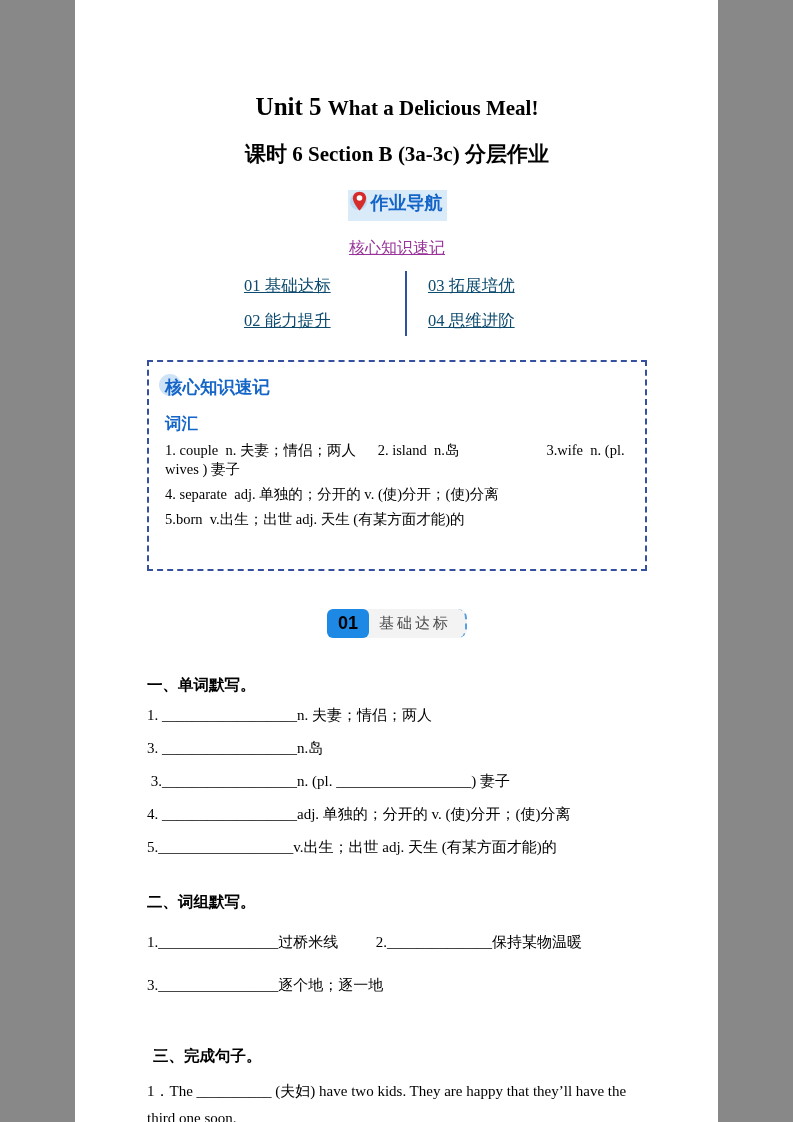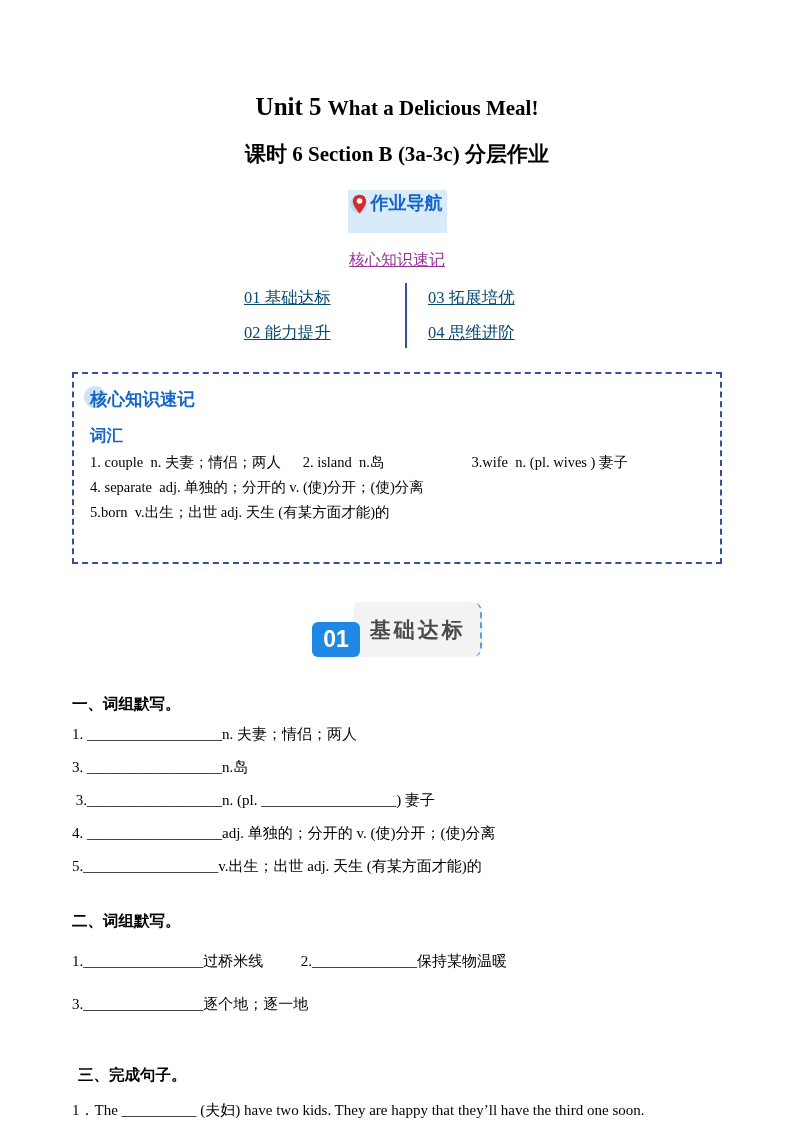--- a/index.html
+++ b/index.html
@@ -1,39 +1,39 @@
 <!DOCTYPE html>
 <html><head>
 <meta charset="utf-8">
 <style>
   * { margin: 0; padding: 0; box-sizing: border-box; }
   html, body { background: #888; }
   body { display: flex; justify-content: center; }
   .page {
     position: relative;
-    width: 793px;
+    width: 643px;
     height: 1122px;
     background: #ffffff;
     font-family: "Liberation Serif", "DejaVu Serif", serif;
     color: #000;
     overflow: hidden;
   }
   .content { padding: 85px 71px 0 72px; }
 
   
   .page-title { text-align: center; font-weight: bold; line-height: 1.2; }
   .page-title .unit { font-size: 25px; }
   .page-title .rest { font-size: 21px; }
   .page-subtitle { text-align: center; font-weight: bold; font-size: 21px; margin-top: 17px; }
 
   
   .nav-header { text-align: center; margin-top: 22px; }
   .nav-header .chip {
-    display: inline-flex; align-items: center; gap: 2px;
-    background: #d9eaf8; padding: 1px 4px 18px 2px;
+    display: inline-flex; gap: 2px;
+    background: #d9eaf8; padding: 1px 4px 6px 2px;
   }
   .nav-header .label {
     color: #1565c8; font-weight: bold; font-size: 18px;
     font-family: "Liberation Sans", "DejaVu Sans", sans-serif;
   }
   .pin-wrap { position: relative; width: 19px; height: 19px; }
   .pin-wrap .pin-bg {
     position: absolute; left: 0; top: 2px; width: 17px; height: 17px;
     border-radius: 50%; background: #bcd9f0;
   }
@@ -75,26 +75,26 @@
   .kbox-sub {
     color: #1565c8; font-weight: bold; font-size: 16.5px; margin-top: 14px; margin-left: 2px;
     font-family: "Liberation Sans", "DejaVu Sans", sans-serif;
   }
   .kbox-line { font-size: 14.5px; margin-top: 6px; margin-left: 2px; white-space: pre-wrap; }
 
   
   .badge { width: fit-content; margin: 38px auto 0; display: flex; align-items: stretch;
            font-family: "Liberation Sans", "DejaVu Sans", sans-serif; }
   .badge-num {
-    background: #1e88e5; color: #ffffff; font-weight: bold; font-size: 23px;
+    background: #1e88e5; color: #000000; font-weight: bold; font-size: 18px;
     padding: 4px 11px; border-radius: 6px; position: relative; z-index: 1;
-    display: flex; align-items: center; margin-top: 20px;
+    display: flex; align-items: center;
   }
   .badge-label {
-    background: #f3f3f3; color: #4a4a4a; font-weight: bold; font-size: 21px;
+    background: #f3f3f3; color: #4a4a4a; font-weight: normal; font-size: 15px;
     letter-spacing: 3px; padding: 4px 14px 4px 16px; margin-left: -6px;
     border-radius: 2px 9px 9px 2px;
     border-right: 2px dashed #5a9fe0;
     display: flex; align-items: center;
   }
 
   
   .sec-heading {
     font-weight: bold; font-size: 15.5px;
     font-family: "Liberation Sans", "DejaVu Sans", sans-serif;
@@ -150,21 +150,21 @@
       <div class="kbox-line">4. separate  adj. 单独的；分开的 v. (使)分开；(使)分离</div>
       <div class="kbox-line">5.born  v.出生；出世 adj. 天生 (有某方面才能)的</div>
     </div>
 
     <div class="badge">
       <div class="badge-num">01</div>
       <div class="badge-label">基础达标</div>
     </div>
 
     <div class="sec1">
-      <div class="sec-heading">一、词组默写。</div>
+      <div class="sec-heading">一、单词默写。</div>
       <div class="item">1. __________________n. 夫妻；情侣；两人</div>
       <div class="item">3. __________________n.岛</div>
       <div class="item"> 3.__________________n. (pl. __________________) 妻子</div>
       <div class="item">4. __________________adj. 单独的；分开的 v. (使)分开；(使)分离</div>
       <div class="item">5.__________________v.出生；出世 adj. 天生 (有某方面才能)的</div>
     </div>
 
     <div class="sec2">
       <div class="sec-heading">二、词组默写。</div>
       <div class="item">1.________________过桥米线          2.______________保持某物温暖</div>

